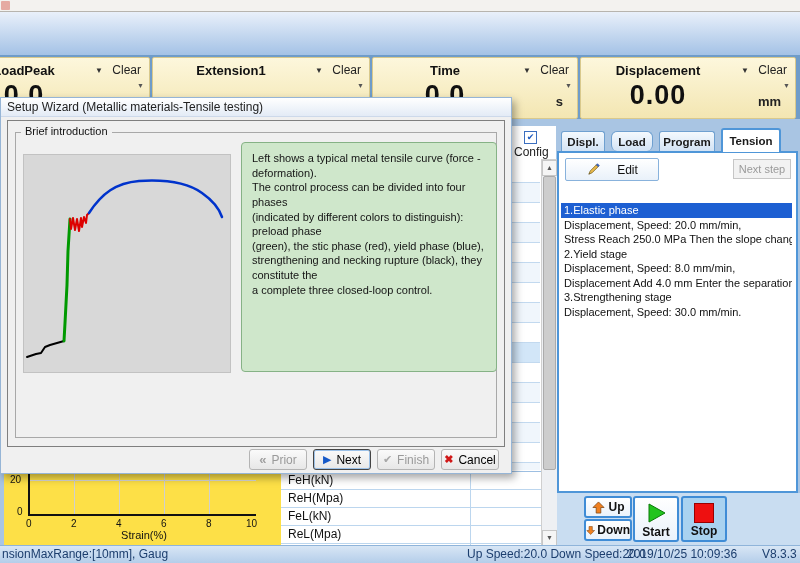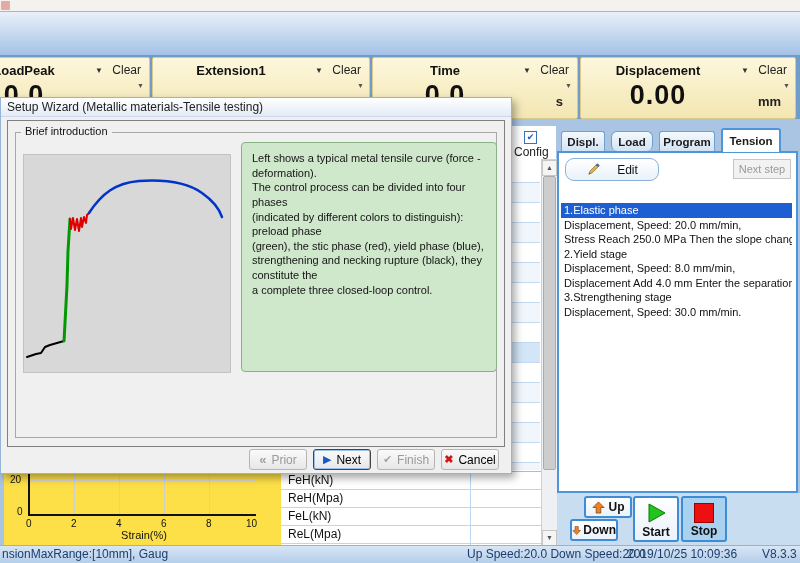--- a/index.html
+++ b/index.html
@@ -75,29 +75,29 @@
   .icon-next{color:#1659c8;}
   .icon-finish{color:#a8a8a8;}
   .icon-cancel{color:#d01818;font-weight:bold;}
 
   
   #right-panel{left:557px;top:128px;width:241px;height:417px;z-index:5;}
   .tab{position:absolute;top:3px;height:20px;background:linear-gradient(#f4f9fe,#d3e3f4);border:1px solid #6fa0d0;border-bottom:none;border-radius:3px 3px 0 0;font-size:11.5px;font-weight:bold;color:#1a1a1a;text-align:center;line-height:20px;cursor:pointer;box-sizing:border-box;}
   .tab.active{top:0;height:24px;background:#fff;z-index:3;border:2px solid #4f96d8;border-bottom:none;line-height:22px;}
   #tab-0{left:4px;width:44px;} #tab-1{left:54px;width:42px;border-radius:6px;} #tab-2{left:102px;width:56px;} #tab-3{left:164px;width:60px;}
   #tab-content{position:absolute;left:0;top:23px;width:237px;height:338px;background:#fff;border:2px solid #4f96d8;}
-  #edit-btn{position:absolute;left:6px;top:5px;width:94px;height:23px;background:linear-gradient(#ffffff,#e9f1fa);border:1px solid #88b2dc;border-radius:9px;display:flex;align-items:center;justify-content:center;gap:16px;font-size:12px;color:#111;cursor:pointer;box-sizing:border-box;}
+  #edit-btn{position:absolute;left:6px;top:5px;width:94px;height:23px;background:linear-gradient(#ffffff,#e9f1fa);border:1px solid #88b2dc;border-radius:2px;display:flex;align-items:center;justify-content:center;gap:16px;font-size:12px;color:#111;cursor:pointer;box-sizing:border-box;}
   #nextstep-btn{position:absolute;left:174px;top:6px;width:58px;height:20px;background:#f2f2f2;border:1px solid #c6c6c6;font-size:11px;color:#9a9a9a;text-align:center;line-height:18px;cursor:pointer;box-sizing:border-box;}
   #steps{position:absolute;left:2px;top:50px;width:231px;height:118px;overflow:hidden;}
   .step{height:14.5px;line-height:14.5px;font-size:11px;color:#111;white-space:nowrap;overflow:hidden;padding-left:3px;cursor:pointer;}
   .step.selected{background:#1d5fd2;color:#fff;}
   #btn-strip{position:absolute;left:0;top:365px;width:266px;height:52px;background:#c9ddf1;}
   .cbtn{position:absolute;background:linear-gradient(#ffffff,#eaf2fb);border:2px solid #3f8cd6;border-radius:3px;box-sizing:border-box;cursor:pointer;display:flex;align-items:center;justify-content:center;font-size:12px;font-weight:bold;color:#111;}
   #up-btn{left:27px;top:3px;width:48px;height:22px;gap:4px;}
-  #down-btn{left:13px;top:26px;width:48px;height:22px;gap:2px;}
+  #down-btn{left:27px;top:26px;width:48px;height:22px;gap:2px;}
   .bigbtn{flex-direction:column;gap:1px;padding-top:2px;}
   #start-btn{left:76px;top:3px;width:46px;height:46px;}
   #stop-btn{left:124px;top:3px;width:46px;height:46px;background:#a9d2f0;}
   #reset-btn{left:172px;top:3px;width:46px;height:46px;}
   #stop-square{width:18px;height:18px;background:#ee1010;border:1px solid #990000;}
 
   
   #status-bar{left:0;top:545px;width:800px;height:18px;background:linear-gradient(#d8e6f5,#b2cce9);border-top:1px solid #8fb4da;z-index:6;font-size:12px;color:#1c3e6e;line-height:17px;}
   .st{position:absolute;white-space:nowrap;}
 </style>

